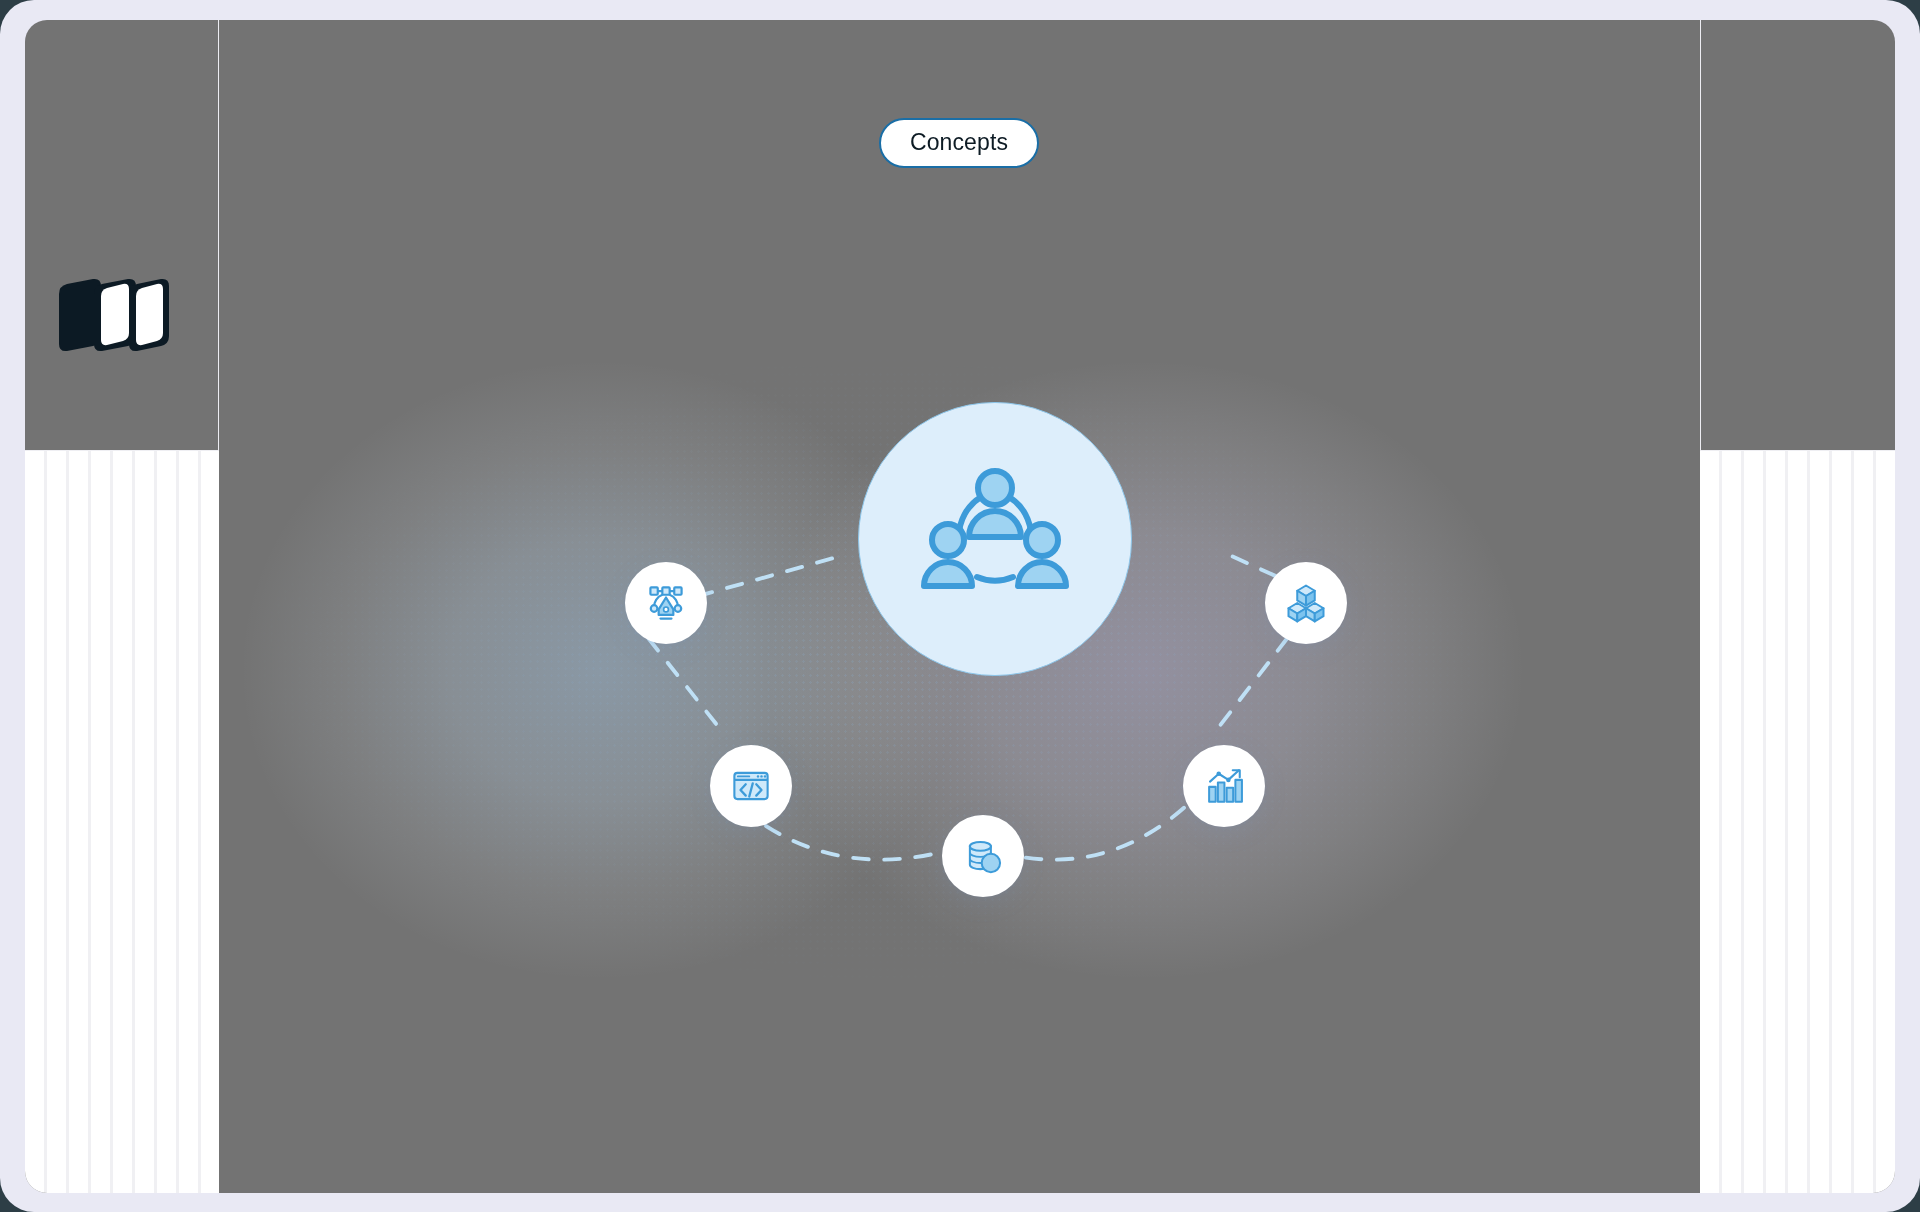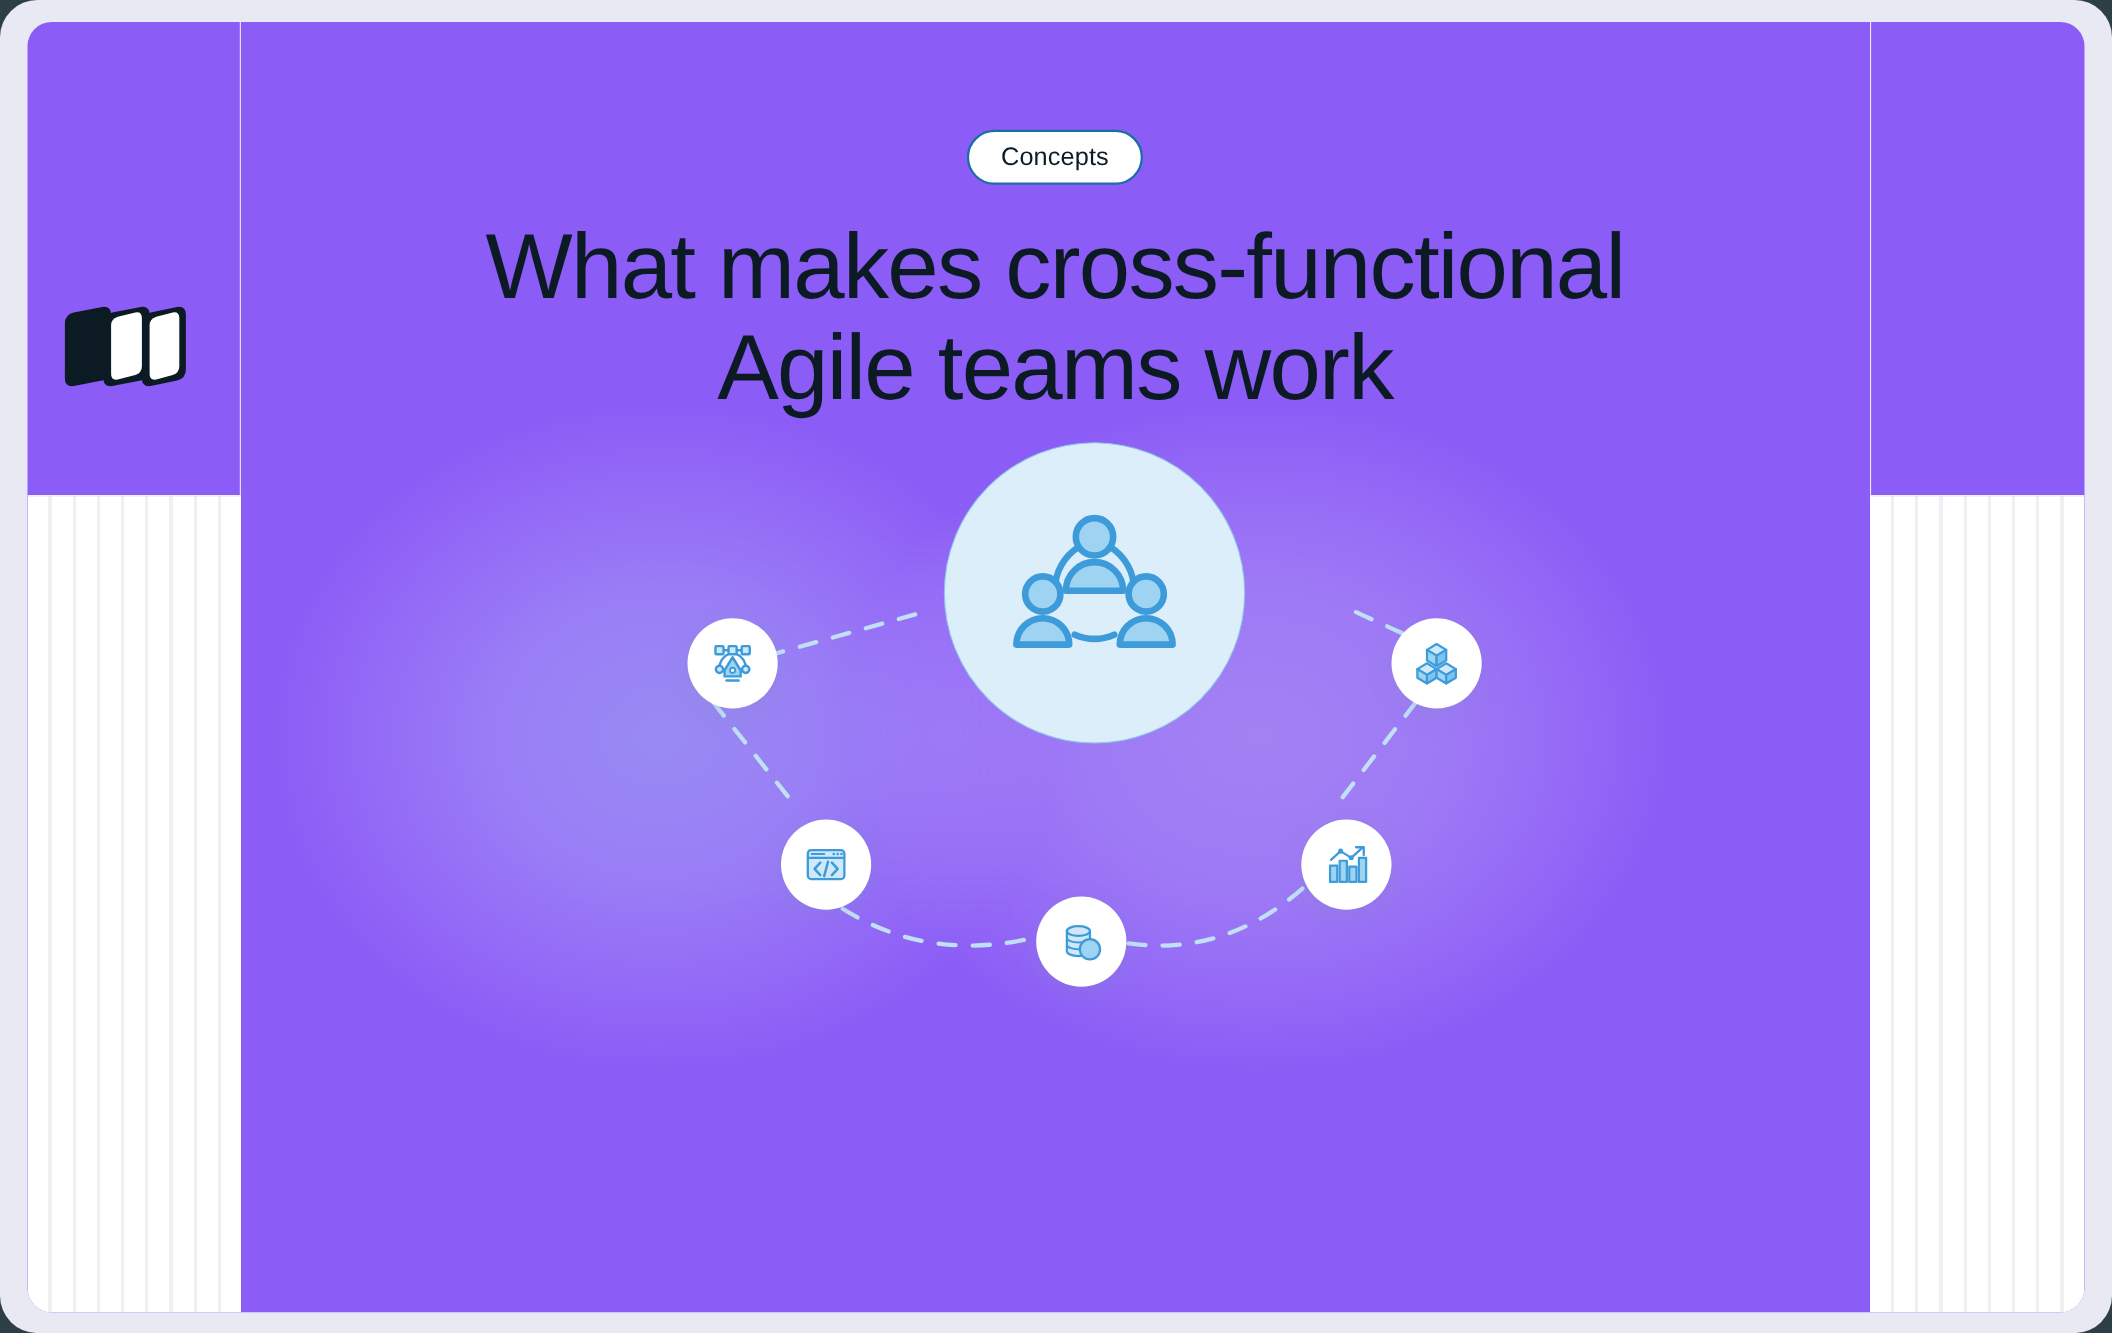--- a/index.html
+++ b/index.html
@@ -15,21 +15,21 @@
     position:absolute; inset:0;
     background:#e9e9f4;
     border-radius:34px;
     overflow:hidden;
   }
 
   
   #card{
     position:absolute;
     left:25px; top:20px; right:25px; bottom:19px;
-    background:#8b5cf6;
+    background:#737373;
     border-radius:22px;
     overflow:hidden;
   }
 
   
   .guide{
     position:absolute; top:0; bottom:0; width:1px;
     background:#ededf2;
   }
   #guide-left{ left:193px; }
@@ -164,22 +164,20 @@
         </g>
         <g fill="#ffffff">
           <path d="M48 18 Q48 12 54 10 L70 6 Q76 5 76 11 L76 55 Q76 61 70 63 L54 67 Q48 68 48 62 Z"></path>
           <path d="M83 18 Q83 12 89 10 L104 6 Q110 5 110 11 L110 55 Q110 61 104 63 L89 67 Q83 68 83 62 Z"></path>
         </g>
       </svg>
     </div>
 
     <div id="header">
       <div id="pill">Concepts</div>
-      <h1 id="title">What makes cross-functional
-Agile teams work</h1>
     </div>
 
     <div id="diagram">
 
       <div class="aura" id="aura-blue"></div>
       <div class="aura" id="aura-purple"></div>
       <div id="dots"></div>
 
       <svg id="links" viewBox="0 0 1920 700" preserveAspectRatio="none">
         <g fill="none" stroke="#bfe0f5" stroke-width="4" stroke-linecap="round" stroke-dasharray="16 16">

